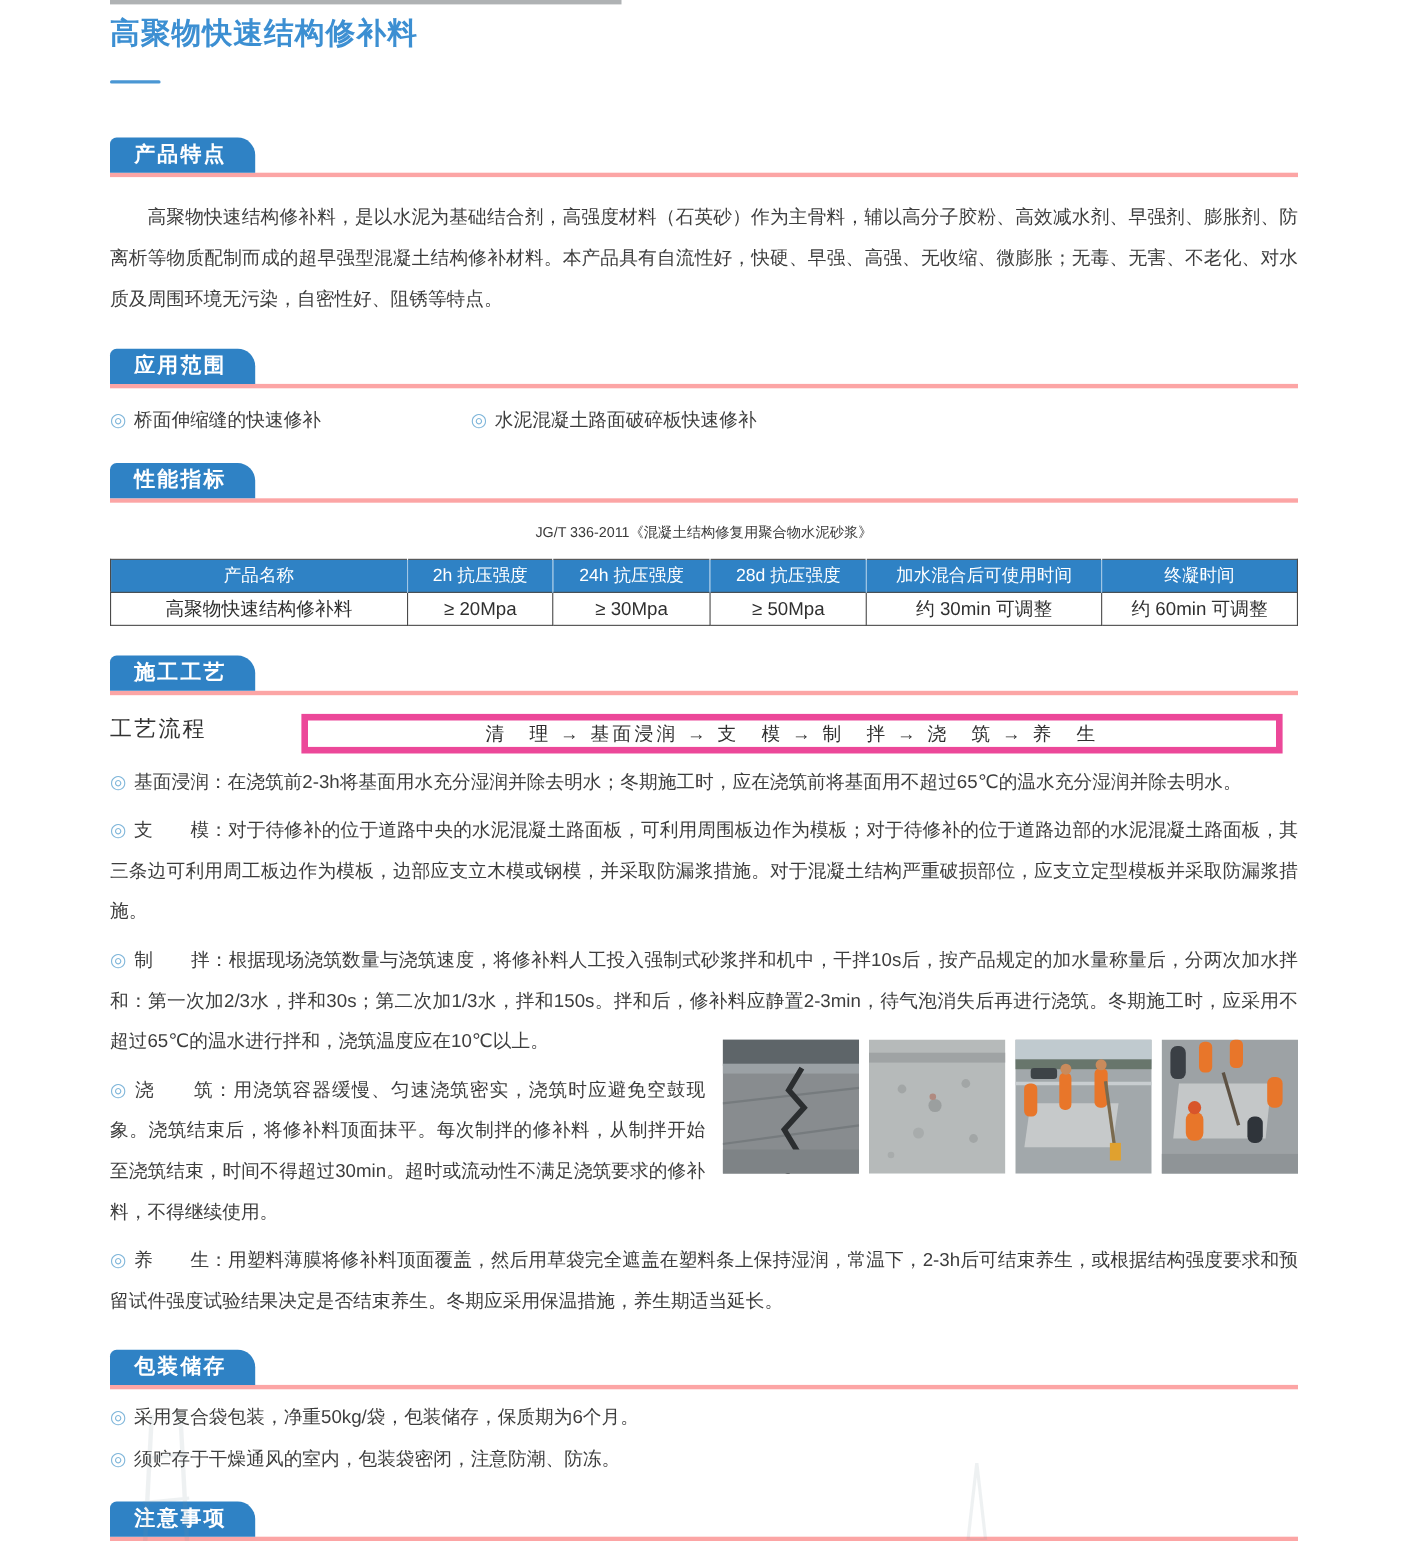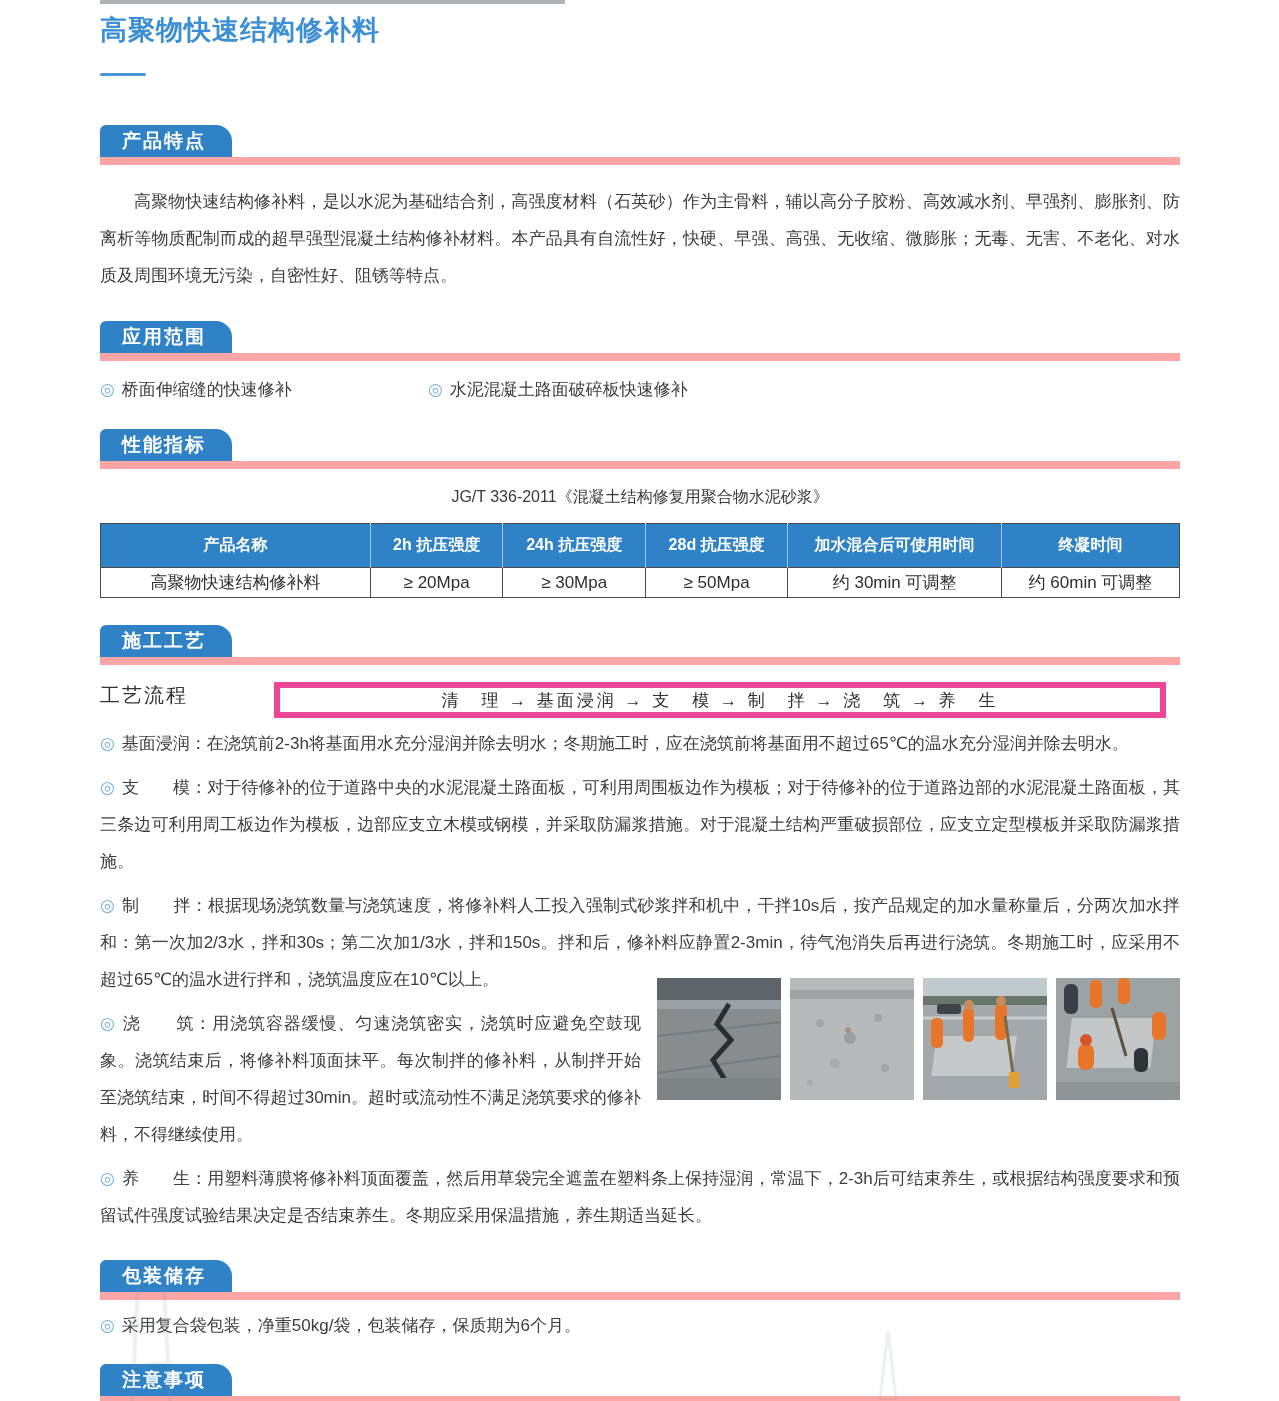--- a/index.html
+++ b/index.html
@@ -13,21 +13,21 @@
 
   
   .top-strip { position: absolute; left: 100px; top: 0; width: 465px; height: 4px;
                background: #94989b; opacity: .75; }
 
   
   .doc-title { color: #3c8fd2; font-size: 27px; font-weight: bold; line-height: 36px; letter-spacing: 1px; }
   .title-rule { width: 46px; height: 3px; background: #4a97d4; margin-top: 25px; border-radius: 2px; }
 
   
-  .sec-head { border-bottom: 8px solid #fca5a5; line-height: 0; }
+  .sec-head { border-bottom: 4px solid #fca5a5; line-height: 0; }
   .sec-tab {
     display: inline-block;
     background: #2f82c5; color: #fff;
     font-size: 19px; font-weight: bold; letter-spacing: 2px;
     line-height: 32px; height: 32px;
     padding: 0 26px 0 22px;
     border-radius: 6px 16px 0 0;
   }
 
   
@@ -37,25 +37,25 @@
   }
   .indent { text-indent: 2em; }
 
   .bullet { color: #7fb6da; font-size: 17px; margin-right: 7px; }
 
   
   .app-row { display: flex; margin-top: 16px; font-size: 17px; line-height: 26px; gap: 22px; }
   .app-item:first-child { width: 306px; }
 
   
-  .standard { text-align: center; font-size: 16px; margin-top: 18px; color: #3a3a3a; }
+  .standard { text-align: center; font-size: 13px; margin-top: 18px; color: #3a3a3a; }
   table.perf { width: 100%; border-collapse: collapse; margin-top: 15px; table-layout: fixed; }
   table.perf thead th {
-    background: #2f82c5; color: #ffffff; font-weight: bold;
-    font-size: 16px; height: 44px; padding: 2px 4px;
+    background: #2f82c5; color: #ffffff; font-weight: normal;
+    font-size: 16px; height: 30px; padding: 2px 4px;
     border-right: 1px solid rgba(255,255,255,.55);
   }
   table.perf thead th:last-child { border-right: none; }
   table.perf tbody td {
     border: 1px solid #4a4a4a; text-align: center;
     font-size: 17px; height: 30px; padding: 2px 4px; color: #2f2f2f;
   }
   table.perf { border: 1px solid #4a4a4a; }
   .perf-note { font-size: 15px; color: #4a4a4a; margin-top: 13px; }
   .perf-note sup { font-size: 10px; }
@@ -225,20 +225,21 @@
     </span>
     <span class="bullet">◎</span><span class="step-label">浇　　筑：</span><span>用浇筑容器缓慢、匀速浇筑密实，浇筑时应避免空鼓现象。浇筑结束后，将修补料顶面抹平。每次制拌的修补料，从制拌开始至浇筑结束，时间不得超过30min。超时或流动性不满足浇筑要求的修补料，不得继续使用。</span>
   </p>
 
   <p class="step"><span class="bullet">◎</span><span class="step-label">养　　生：</span><span>用塑料薄膜将修补料顶面覆盖，然后用草袋完全遮盖在塑料条上保持湿润，常温下，2-3h后可结束养生，或根据结构强度要求和预留试件强度试验结果决定是否结束养生。冬期应采用保温措施，养生期适当延长。</span></p>
 
   <div class="sec-head" style="margin-top:26px">
     <span class="sec-tab">包装储存</span>
   </div>
   <div class="b-line"><span class="bullet">◎</span><span>采用复合袋包装，净重50kg/袋，包装储存，保质期为6个月。</span></div>
+  <div class="b-line"><span class="bullet">◎</span><span>须贮存于干燥通风的室内，包装袋密闭，注意防潮、防冻。</span></div>
 
   <div class="sec-head" style="margin-top:26px">
     <span class="sec-tab">注意事项</span>
   </div>
 
 </div>
 
 <svg class="wm wm-1" width="90" height="115">
   <line x1="20" y1="0" x2="14" y2="115" stroke="#7d939e" stroke-width="4"></line>
   <line x1="46" y1="0" x2="52" y2="115" stroke="#7d939e" stroke-width="4"></line>

